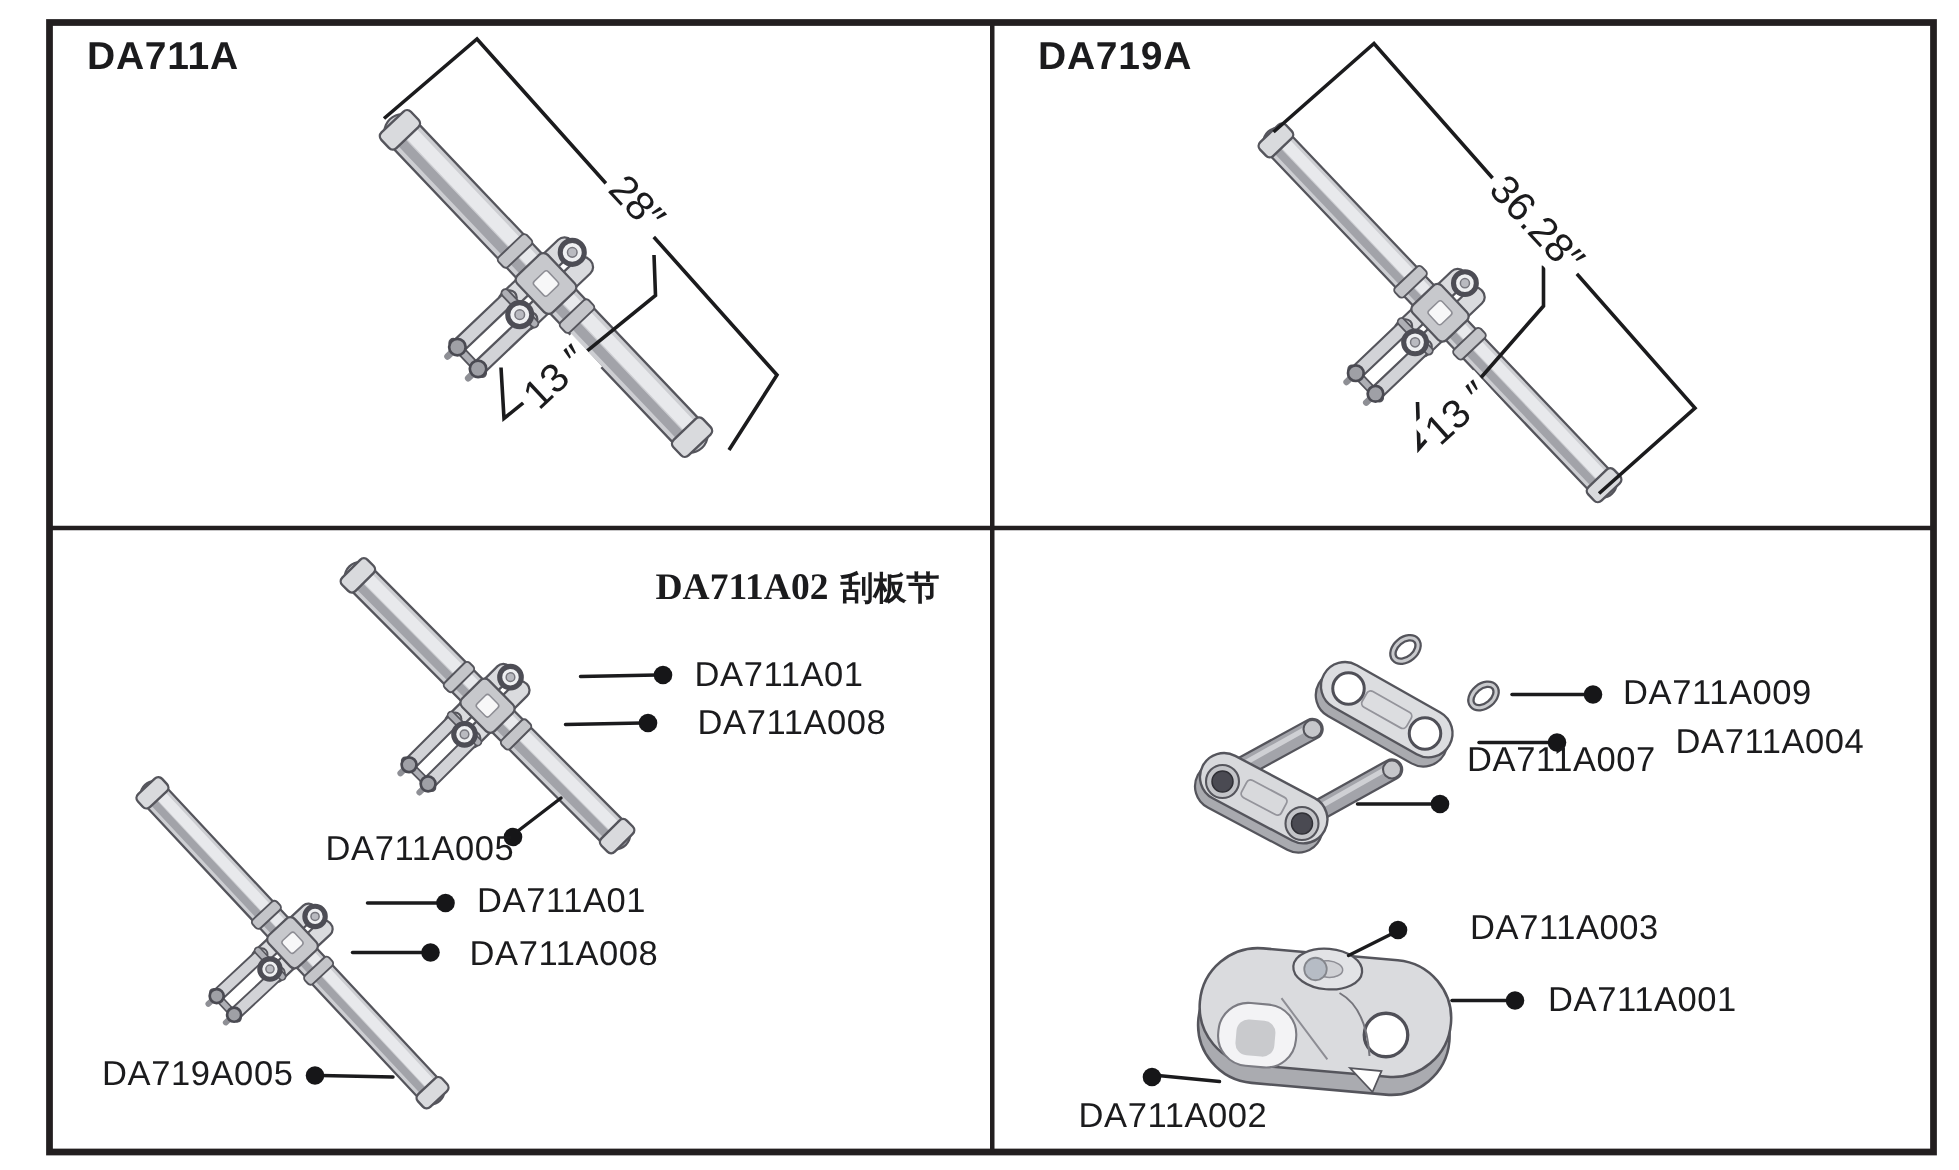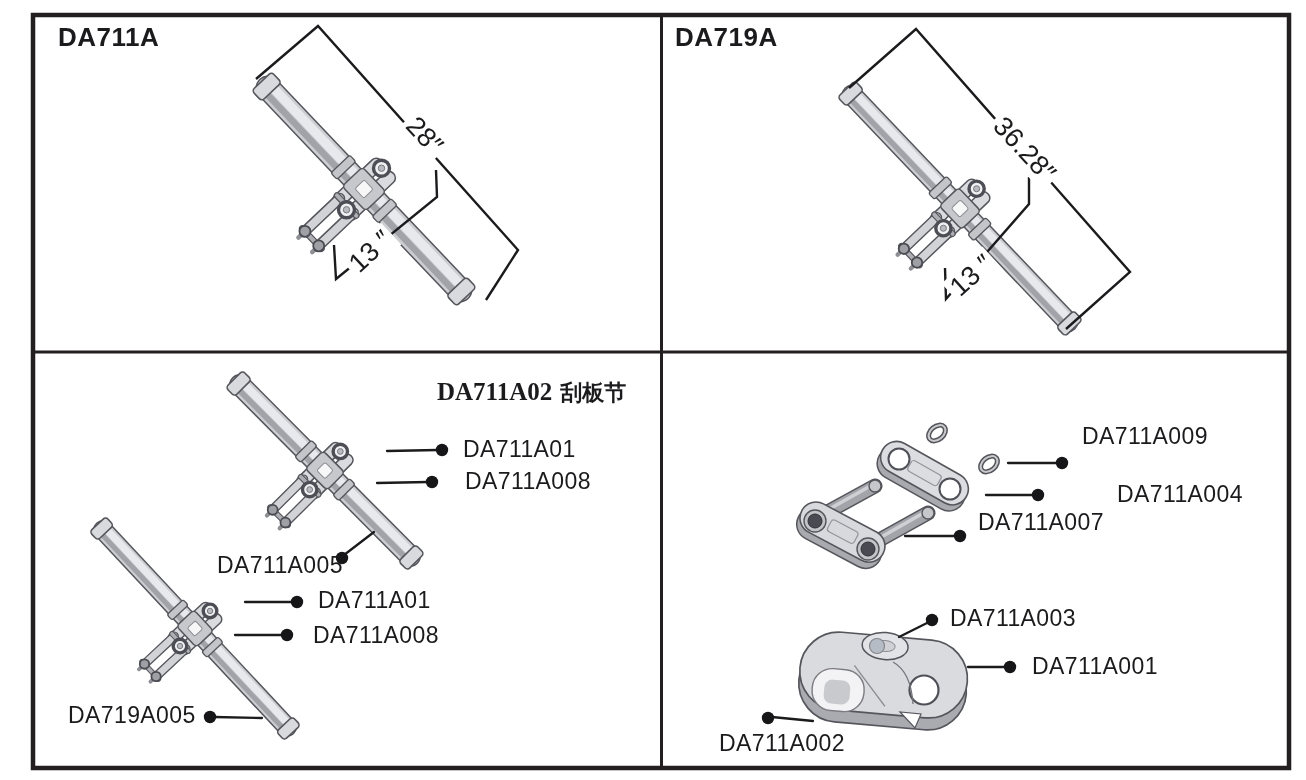--- a/index.html
+++ b/index.html
@@ -276,37 +276,37 @@
         <circle cx="1062" cy="463" r="6.2"></circle>
         <circle cx="1038" cy="495" r="6.2"></circle>
         <circle cx="960" cy="536" r="6.2"></circle>
         <circle cx="932" cy="620" r="6.2"></circle>
         <circle cx="1010" cy="667" r="6.2"></circle>
         <circle cx="768" cy="718" r="6.2"></circle>
       </g>
   </svg>
 
   <div class="txt qtitle" style="left:58px;top:23px">DA711A</div>
-  <div class="txt qtitle" style="left:675px;top:23px">DA719A</div>
+  <div class="txt qtitle" style="left:692px;top:23px">DA719A</div>
 
   <div class="txt dim" style="left:424px;top:136px;transform:translate(-50%,-50%) rotate(47deg)">28″</div>
   <div class="txt dim" style="left:371px;top:252px;transform:translate(-50%,-50%) rotate(-43deg)">13 ″</div>
   <div class="txt dim" style="left:1024px;top:150px;transform:translate(-50%,-50%) rotate(47deg)">36.28″</div>
   <div class="txt dim" style="left:972px;top:276px;transform:translate(-50%,-50%) rotate(-42deg)">13 ″</div>
 
   <div class="txt stitle" style="left:437px;top:378px">
     <span>DA711A02</span><span class="cn">刮板节</span>
   </div>
 
   <div class="txt lbl" style="left:463px;top:437px">DA711A01</div>
   <div class="txt lbl" style="left:465px;top:469px">DA711A008</div>
   <div class="txt lbl" style="left:217px;top:553px">DA711A005</div>
   <div class="txt lbl" style="left:318px;top:588px">DA711A01</div>
   <div class="txt lbl" style="left:313px;top:623px">DA711A008</div>
   <div class="txt lbl" style="left:68px;top:703px">DA719A005</div>
 
-  <div class="txt lbl" style="left:1082px;top:424px">DA711A009</div>
+  <div class="txt lbl" style="left:1082px;top:449px">DA711A009</div>
   <div class="txt lbl" style="left:1117px;top:482px">DA711A004</div>
-  <div class="txt lbl" style="left:978px;top:510px">DA711A007</div>
-  <div class="txt lbl" style="left:950px;top:606px">DA711A003</div>
+  <div class="txt lbl" style="left:978px;top:494px">DA711A007</div>
+  <div class="txt lbl" style="left:980px;top:606px">DA711A003</div>
   <div class="txt lbl" style="left:1032px;top:654px">DA711A001</div>
   <div class="txt lbl" style="left:719px;top:731px">DA711A002</div>
 </div>
 
 </body></html>

